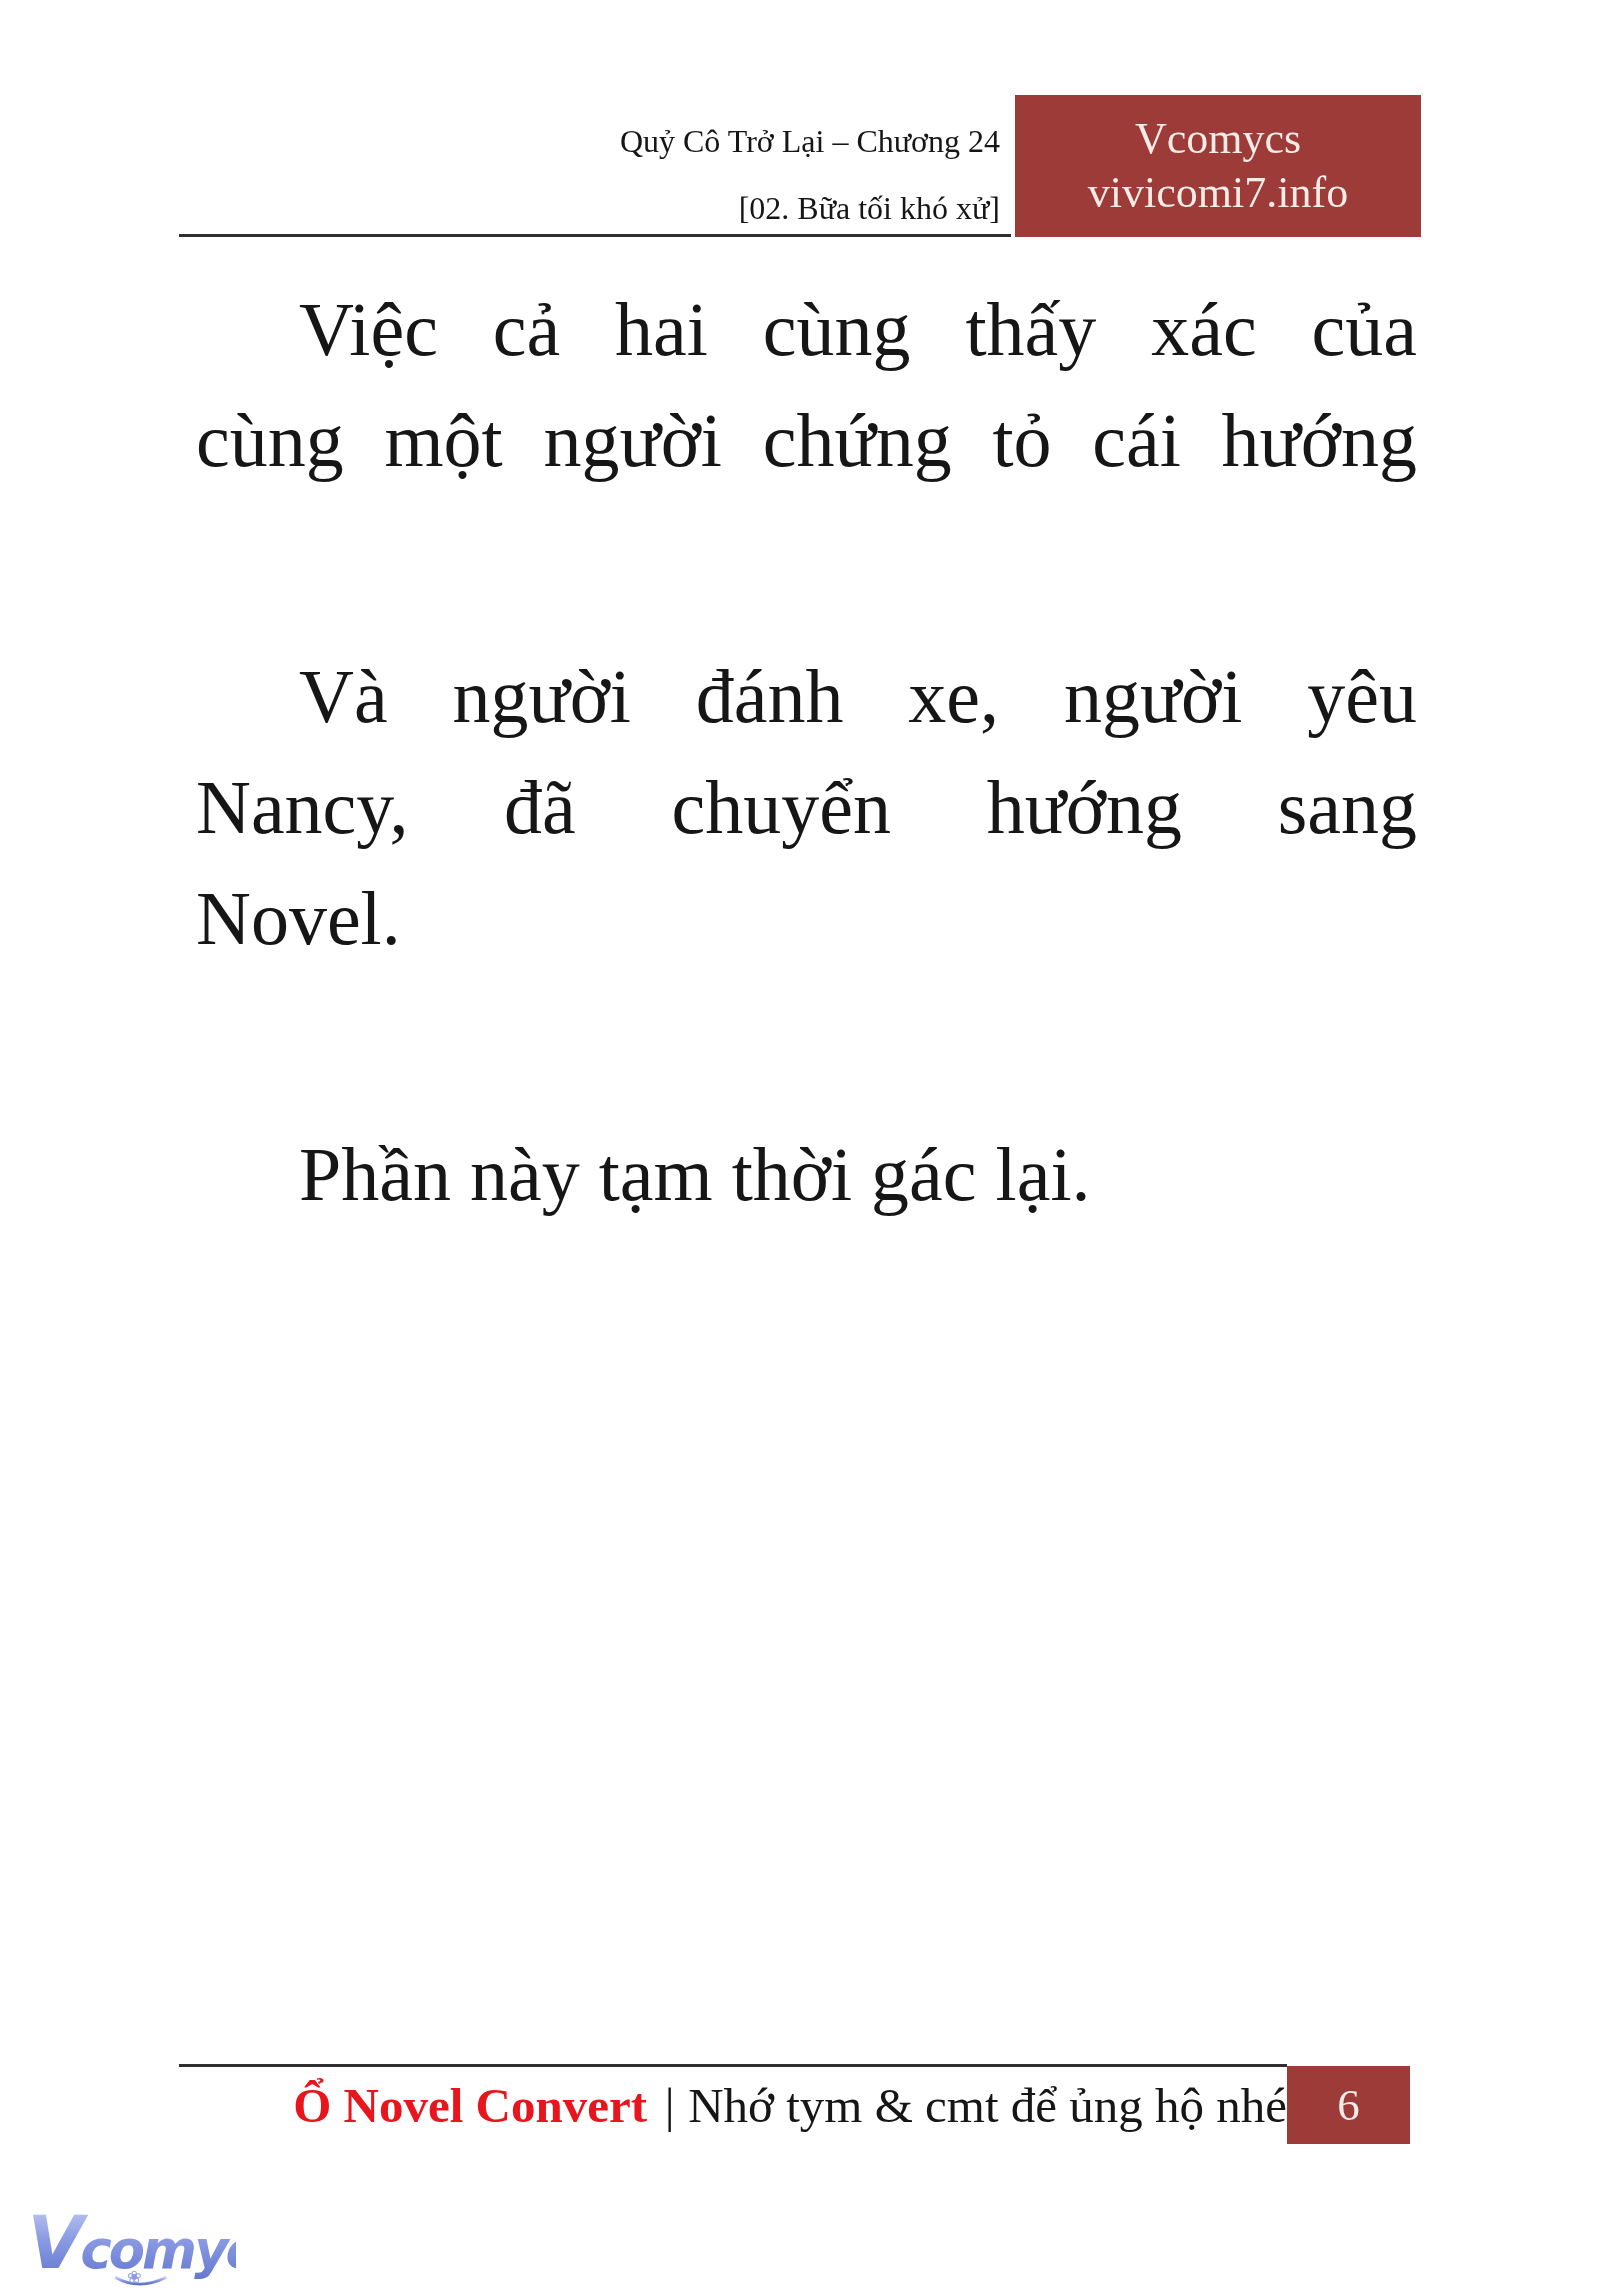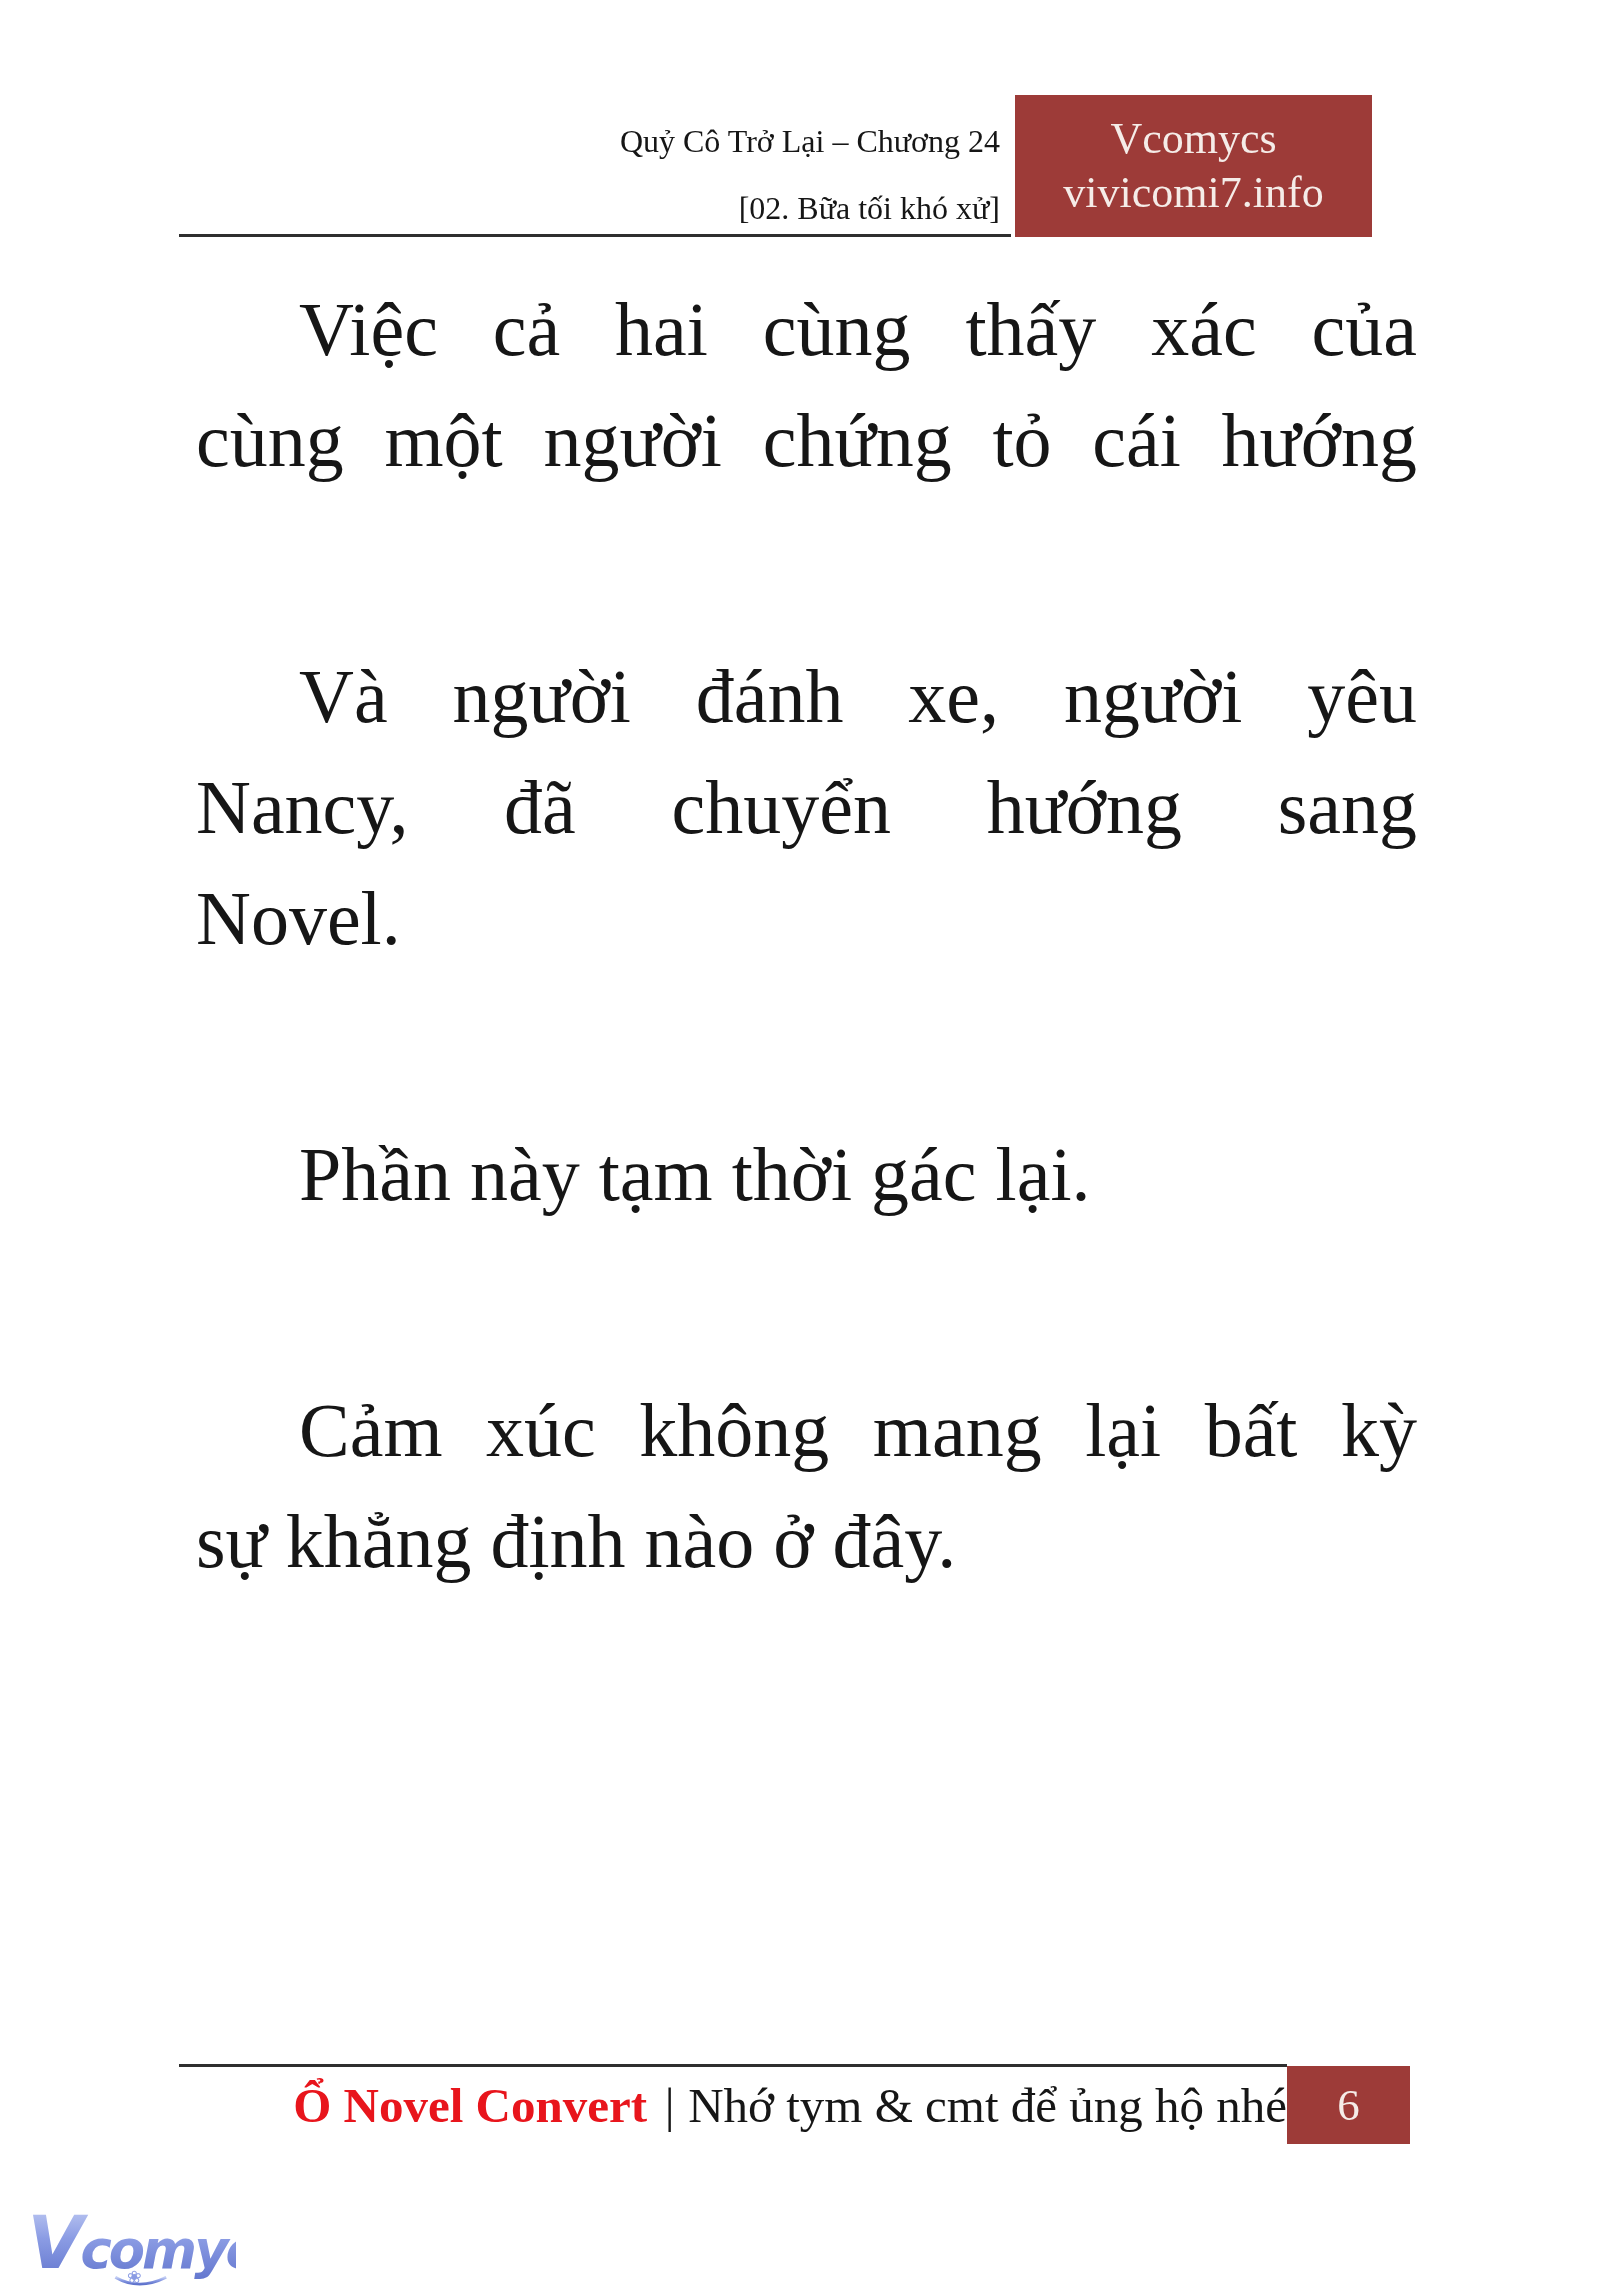--- a/index.html
+++ b/index.html
@@ -22,21 +22,21 @@
   }
   .header-rule{
     position:absolute;
     left:179px;top:234px;
     width:832px;height:2.9px;
     background:var(--rule,#2f2f2f);
   }
   .header-badge{
     position:absolute;
     left:1015px;top:95px;
-    width:357px;height:142px;
+    width:406px;height:142px;
     background:var(--box_red,#9d3b38);
     display:flex;flex-direction:column;
     align-items:center;justify-content:center;
     color:var(--box_text,#f5ece8);
     font-size:44px;line-height:54px;
     text-align:center;
   }
 
   
   .body-text{
@@ -119,24 +119,20 @@
         <div class="line">cùng một người chứng tỏ cái hướng</div>
       </div>
       <div class="para">
         <div class="line first">Và người đánh xe, người yêu</div>
         <div class="line">Nancy, đã chuyển hướng sang</div>
         <div class="line last">Novel.</div>
       </div>
       <div class="para">
         <div class="line first last">Phần này tạm thời gác lại.</div>
       </div>
-      <div class="para">
-        <div class="line first">Cảm xúc không mang lại bất kỳ</div>
-        <div class="line last">sự khẳng định nào ở đây.</div>
-      </div>
     </div>
 
   <div class="footer-rule"></div>
 
   <div class="footer-line">
     <span class="footer-brand">Ổ Novel Convert</span><span class="footer-sep">|</span><span class="footer-note">Nhớ tym &amp; cmt để ủng hộ nhé</span>
   </div>
 
   <div class="page-number-box">
     <span>6</span>

